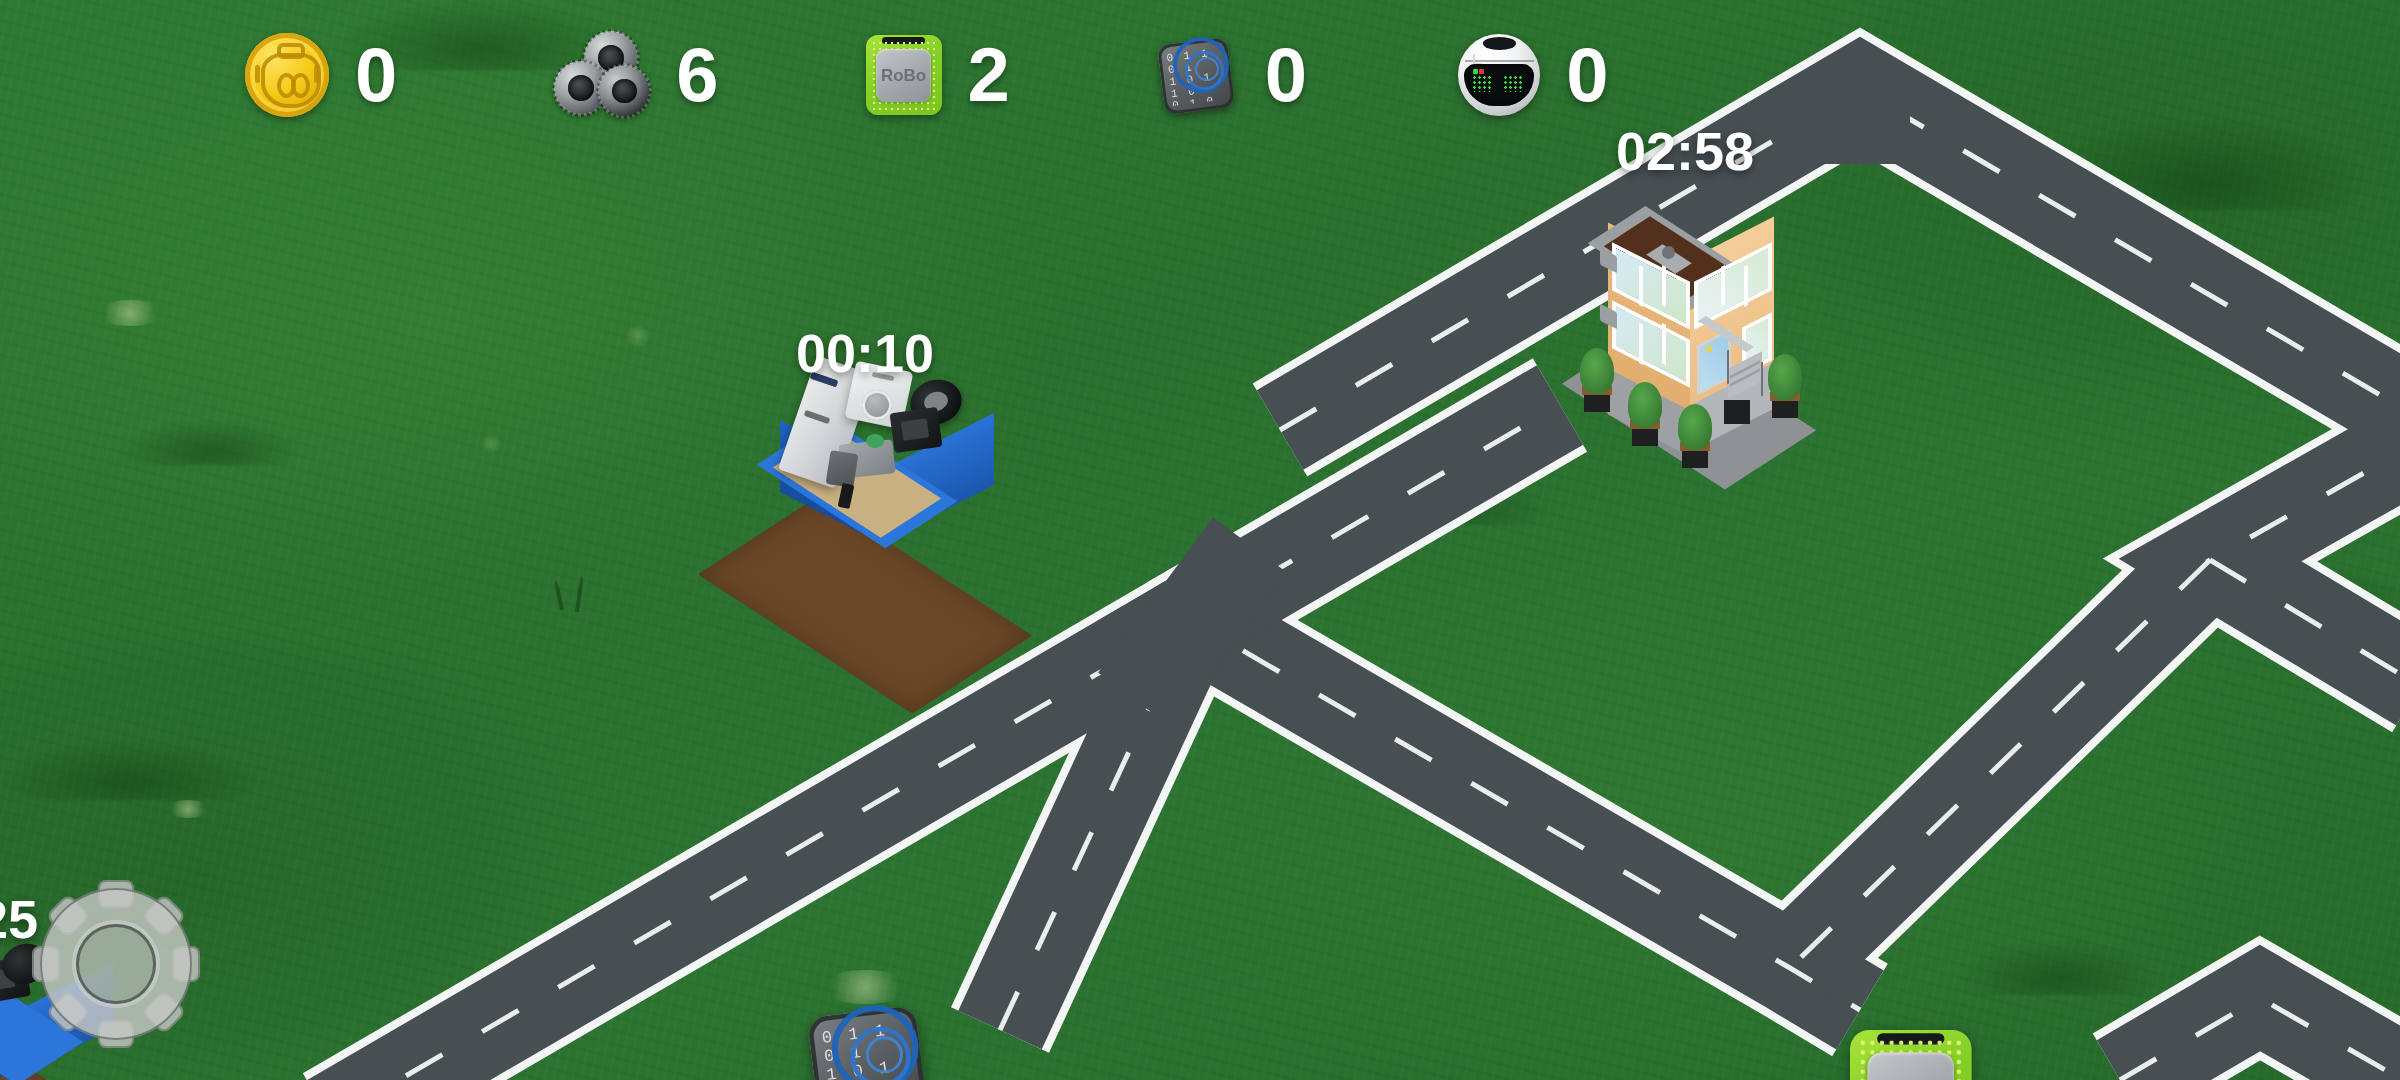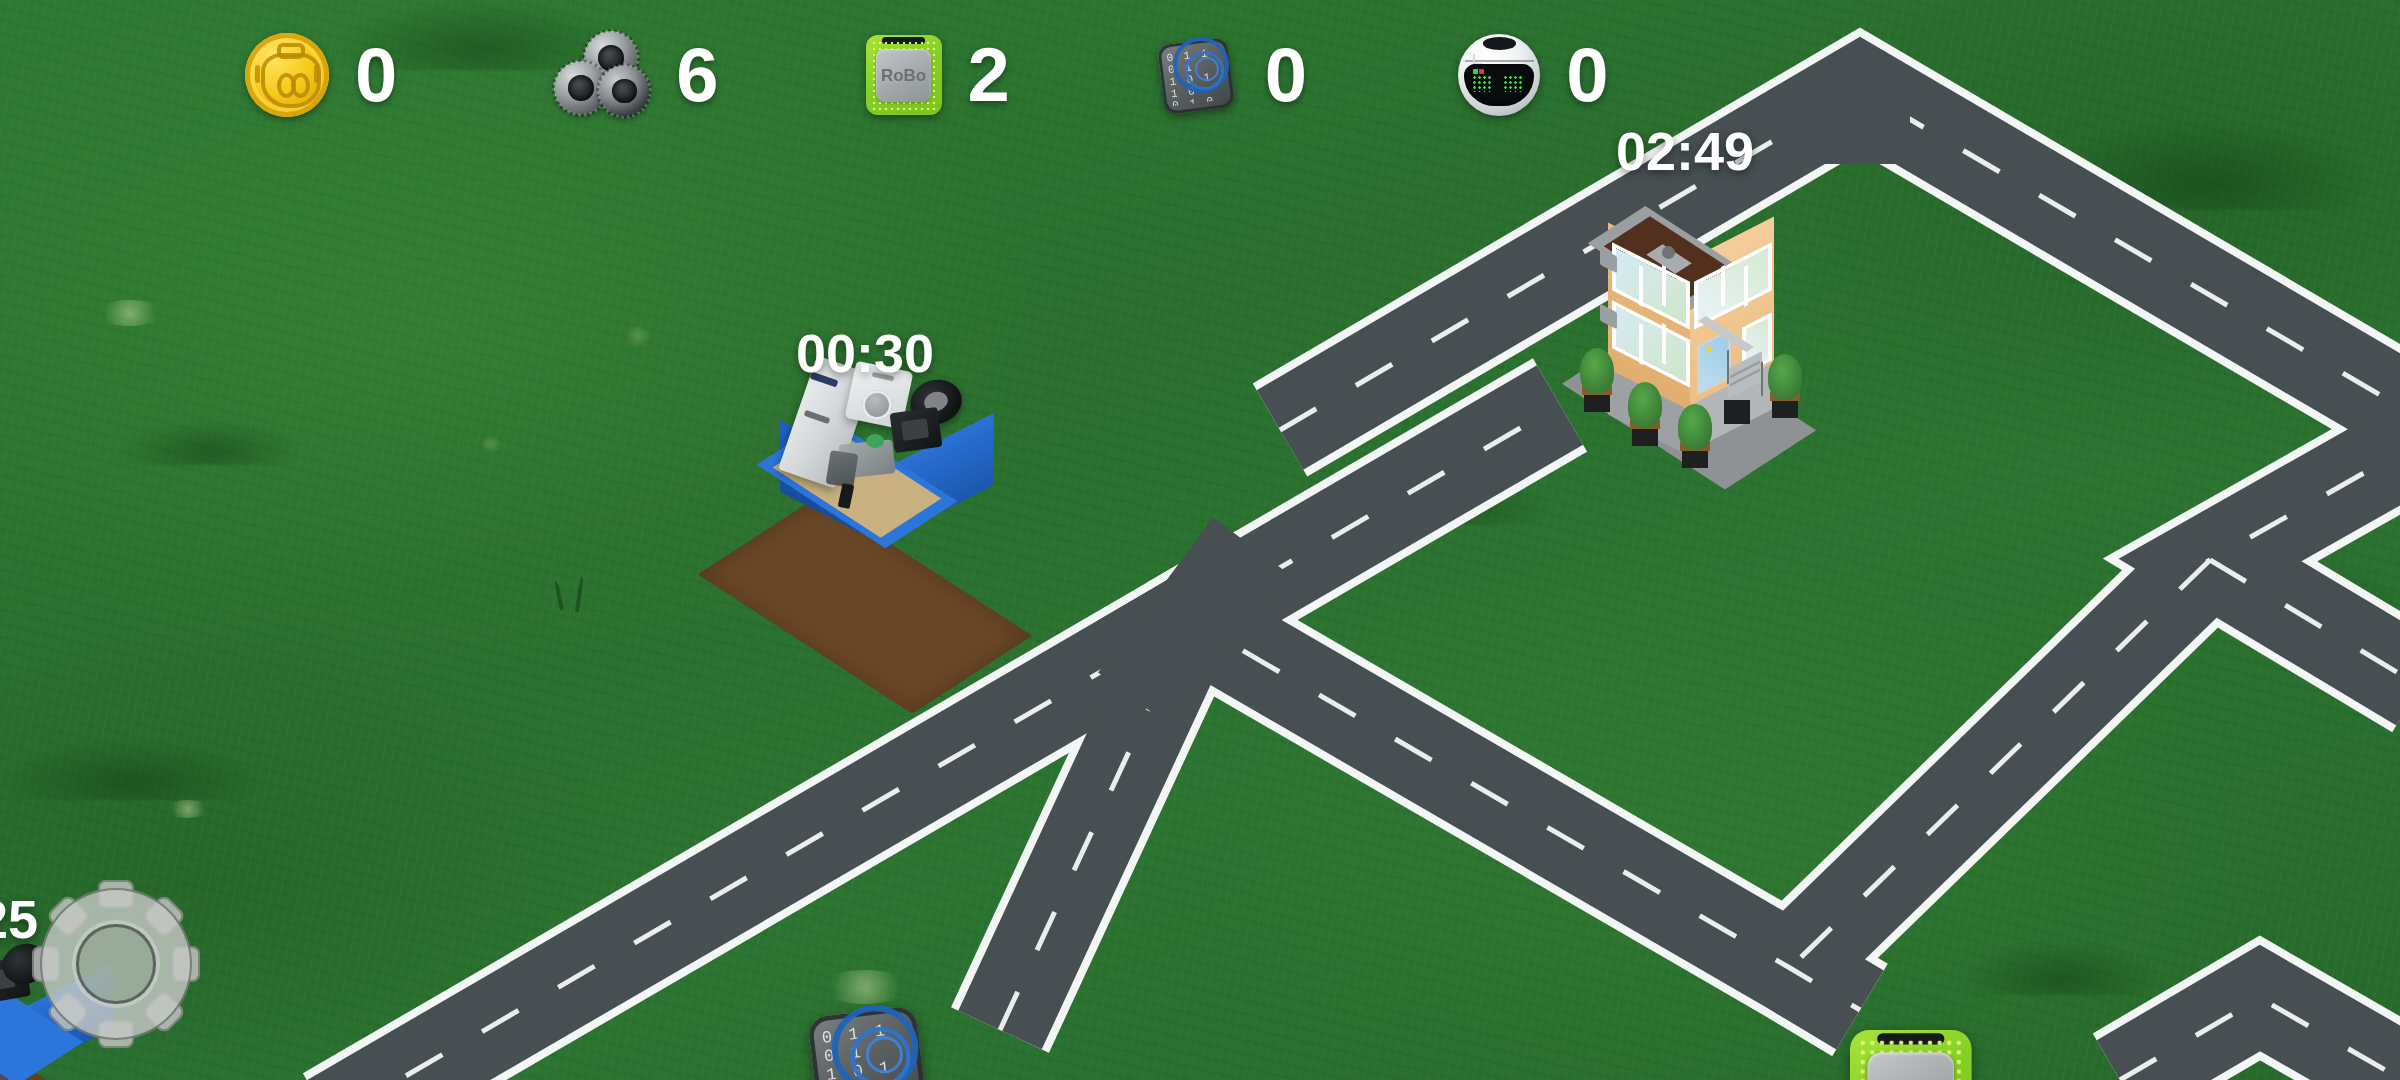--- a/index.html
+++ b/index.html
@@ -309,21 +309,21 @@
                   background:linear-gradient(150deg,#a6abad,#7b8183);
                   transform:rotate(-6deg);border-radius:4px;"></div>
       <div style="position:absolute;left:48px;top:52px;width:28px;height:34px;
                   background:linear-gradient(150deg,#6d7375,#4c5254);
                   transform:rotate(9deg);border-radius:4px;"></div>
       <div style="position:absolute;left:86px;top:34px;width:18px;height:14px;border-radius:50%;
                   background:#3ea35b;"></div>
       <div style="position:absolute;left:60px;top:84px;width:12px;height:24px;
                   background:#17191a;transform:rotate(12deg);border-radius:2px;"></div>
     </div>
-    <span class="timer" style="left:76px;top:-18px;">00:30</span>
+    <span class="timer" style="left:76px;top:-18px;">00:10</span>
   </div>
 
   <div class="worldobj" style="left:1560px;top:200px;width:330px;height:340px;">
 
     <div class="bld-part" style="left:34px;top:112px;width:190px;height:190px;background:#8e9294;
                 transform:rotate(45deg) skew(-12deg,-12deg) scale(1,.56);
                 transform-origin:center;"></div>
 
     <div class="bld-part" style="left:48px;top:178px;width:84px;height:58px;background:#9da1a3;transform:skewY(27deg);"></div>
     <div class="bld-part" style="left:130px;top:172px;width:84px;height:58px;background:#b2b6b8;transform:skewY(-27deg);"></div>
@@ -407,21 +407,21 @@
 
       <div style="position:absolute;left:212px;top:196px;width:26px;height:22px;background:#1d1f20;"></div>
       <div style="position:absolute;left:210px;top:192px;width:30px;height:9px;background:#8a5a2b;"></div>
       <div style="position:absolute;left:208px;top:154px;width:34px;height:46px;
                   background:radial-gradient(ellipse at 42% 36%,#56a84a,#2e6b2c);
                   border-radius:50% 50% 42% 42%;"></div>
 
       <div style="position:absolute;left:164px;top:200px;width:26px;height:24px;background:#1d1f20;"></div>
     </div>
 
-    <span class="timer" style="left:56px;top:-80px;">02:49</span>
+    <span class="timer" style="left:56px;top:-80px;">02:58</span>
   </div>
 
   <div class="worldobj" style="left:-120px;top:930px;width:280px;height:200px;">
     <div class="dirt" style="left:10px;top:78px;width:220px;height:220px;
                 transform:rotate(45deg) skew(-12deg,-12deg) scale(1,.56);transform-origin:center;"></div>
     <div class="bld-part" style="left:40px;top:20px;width:190px;height:120px;">
       <div style="position:absolute;left:0px;top:44px;width:100px;height:66px;
                   background:linear-gradient(180deg,#1f62c4,#174c9b);transform:skewY(27deg);"></div>
       <div style="position:absolute;left:98px;top:36px;width:96px;height:66px;
                   background:linear-gradient(180deg,#2a72d6,#1b57ae);transform:skewY(-27deg);"></div>

